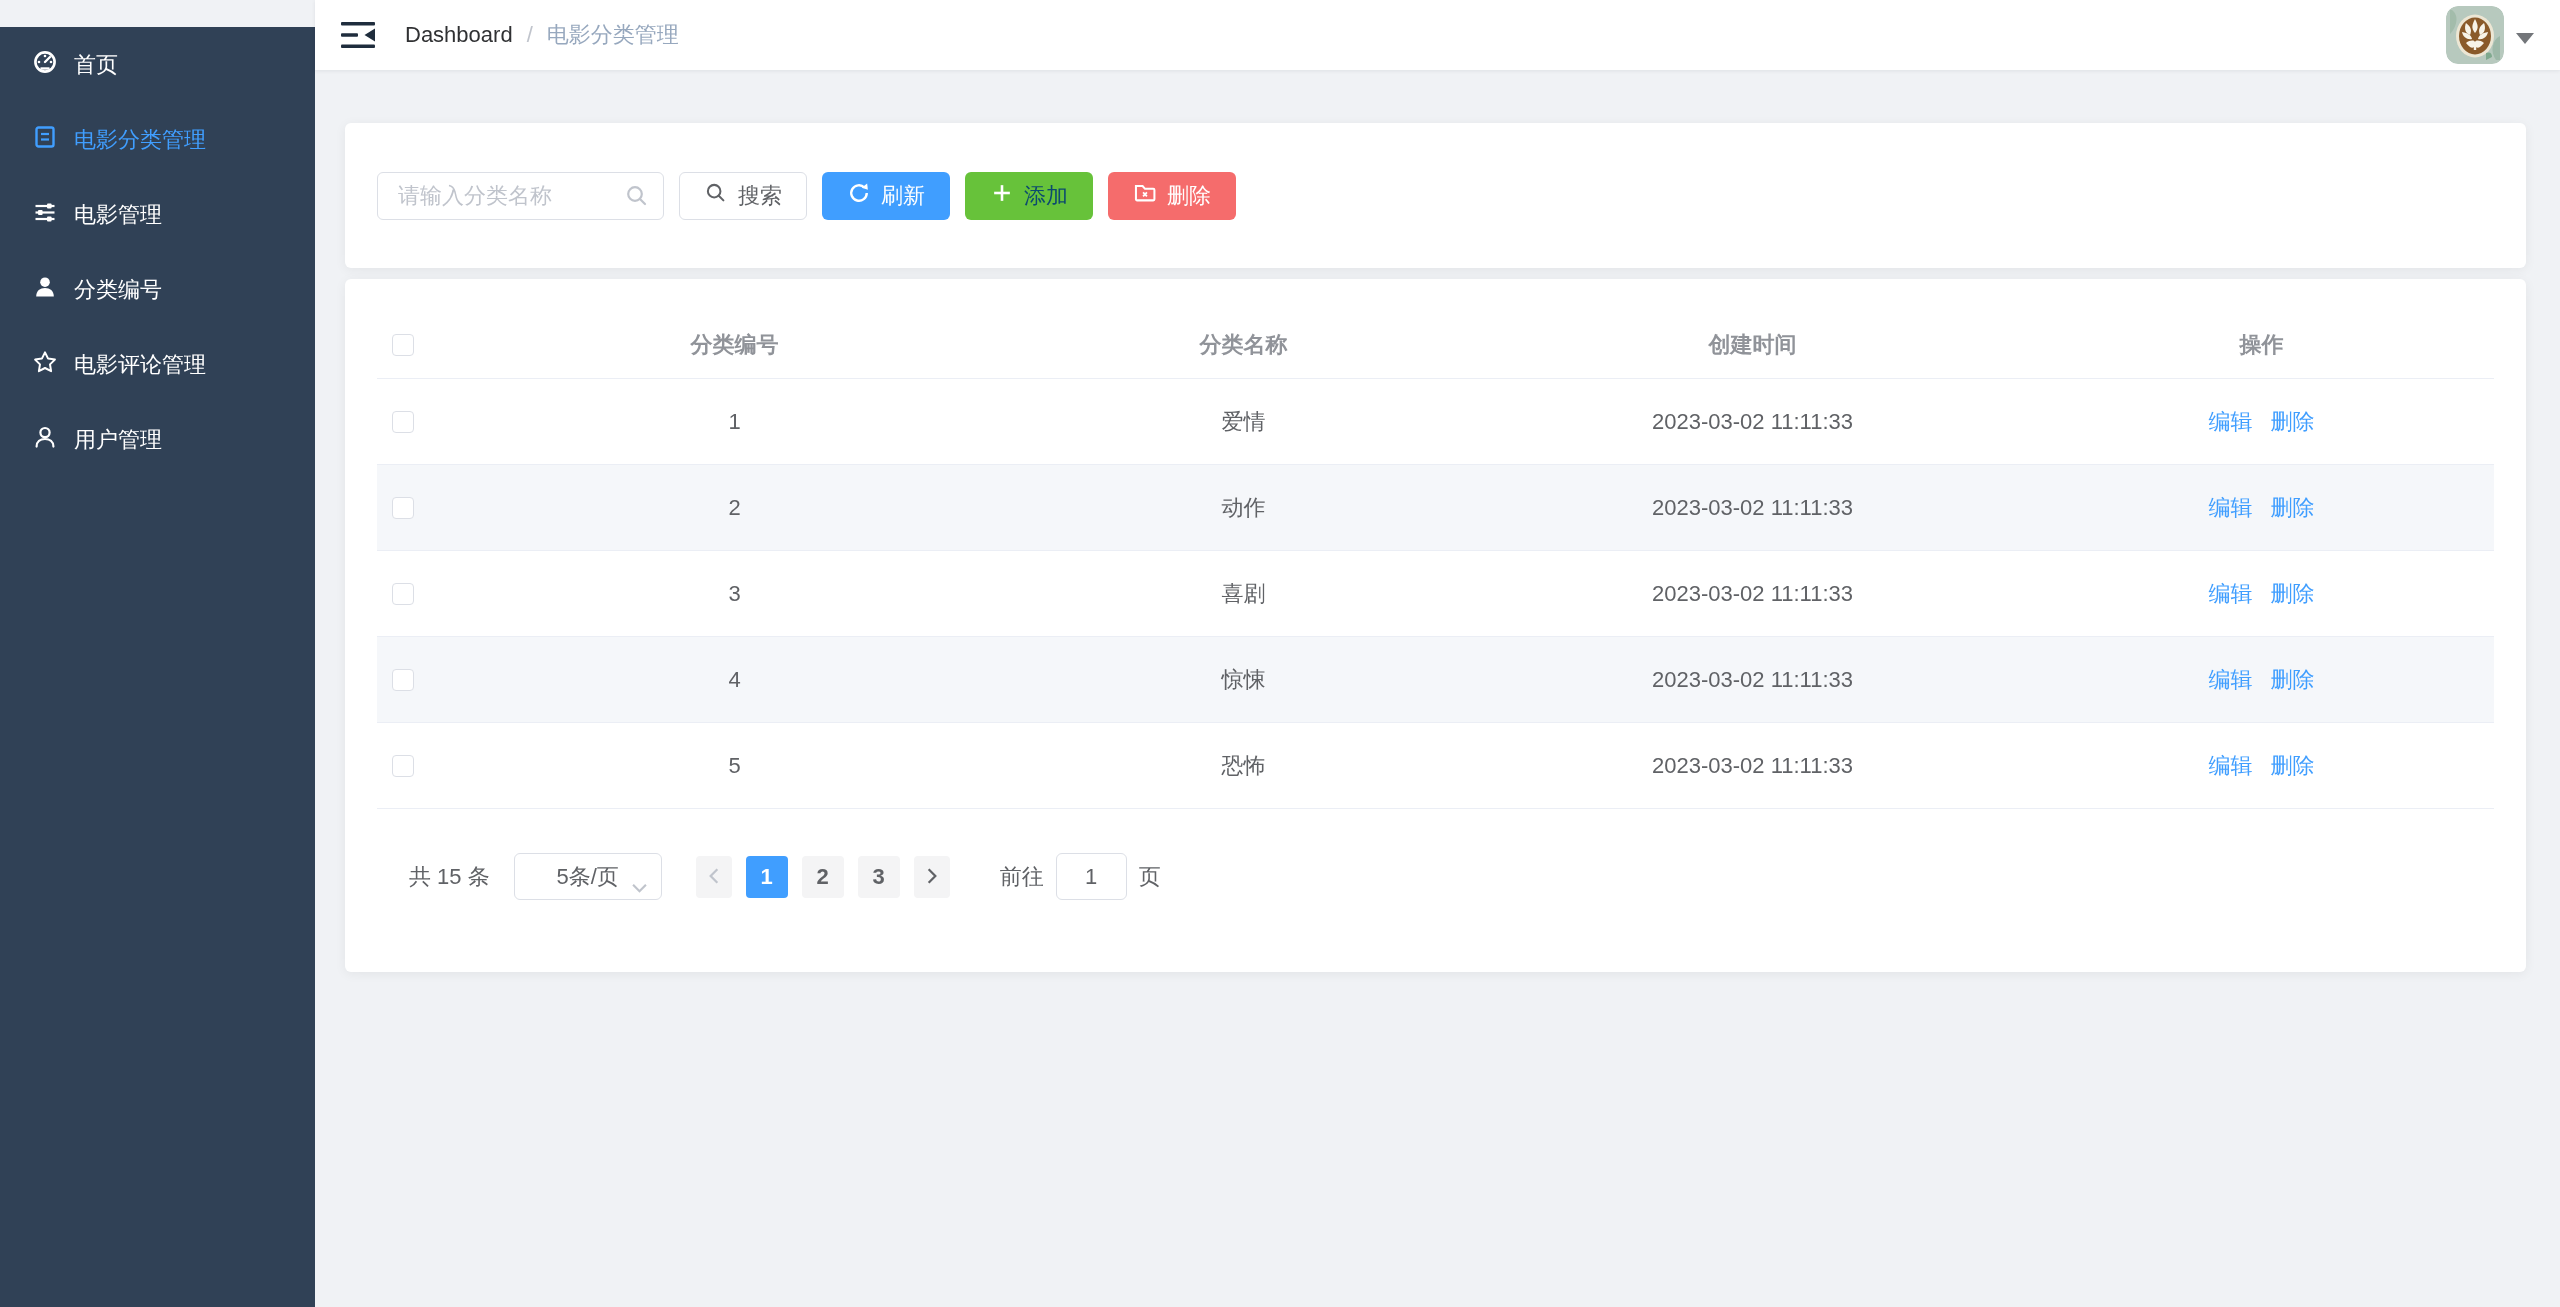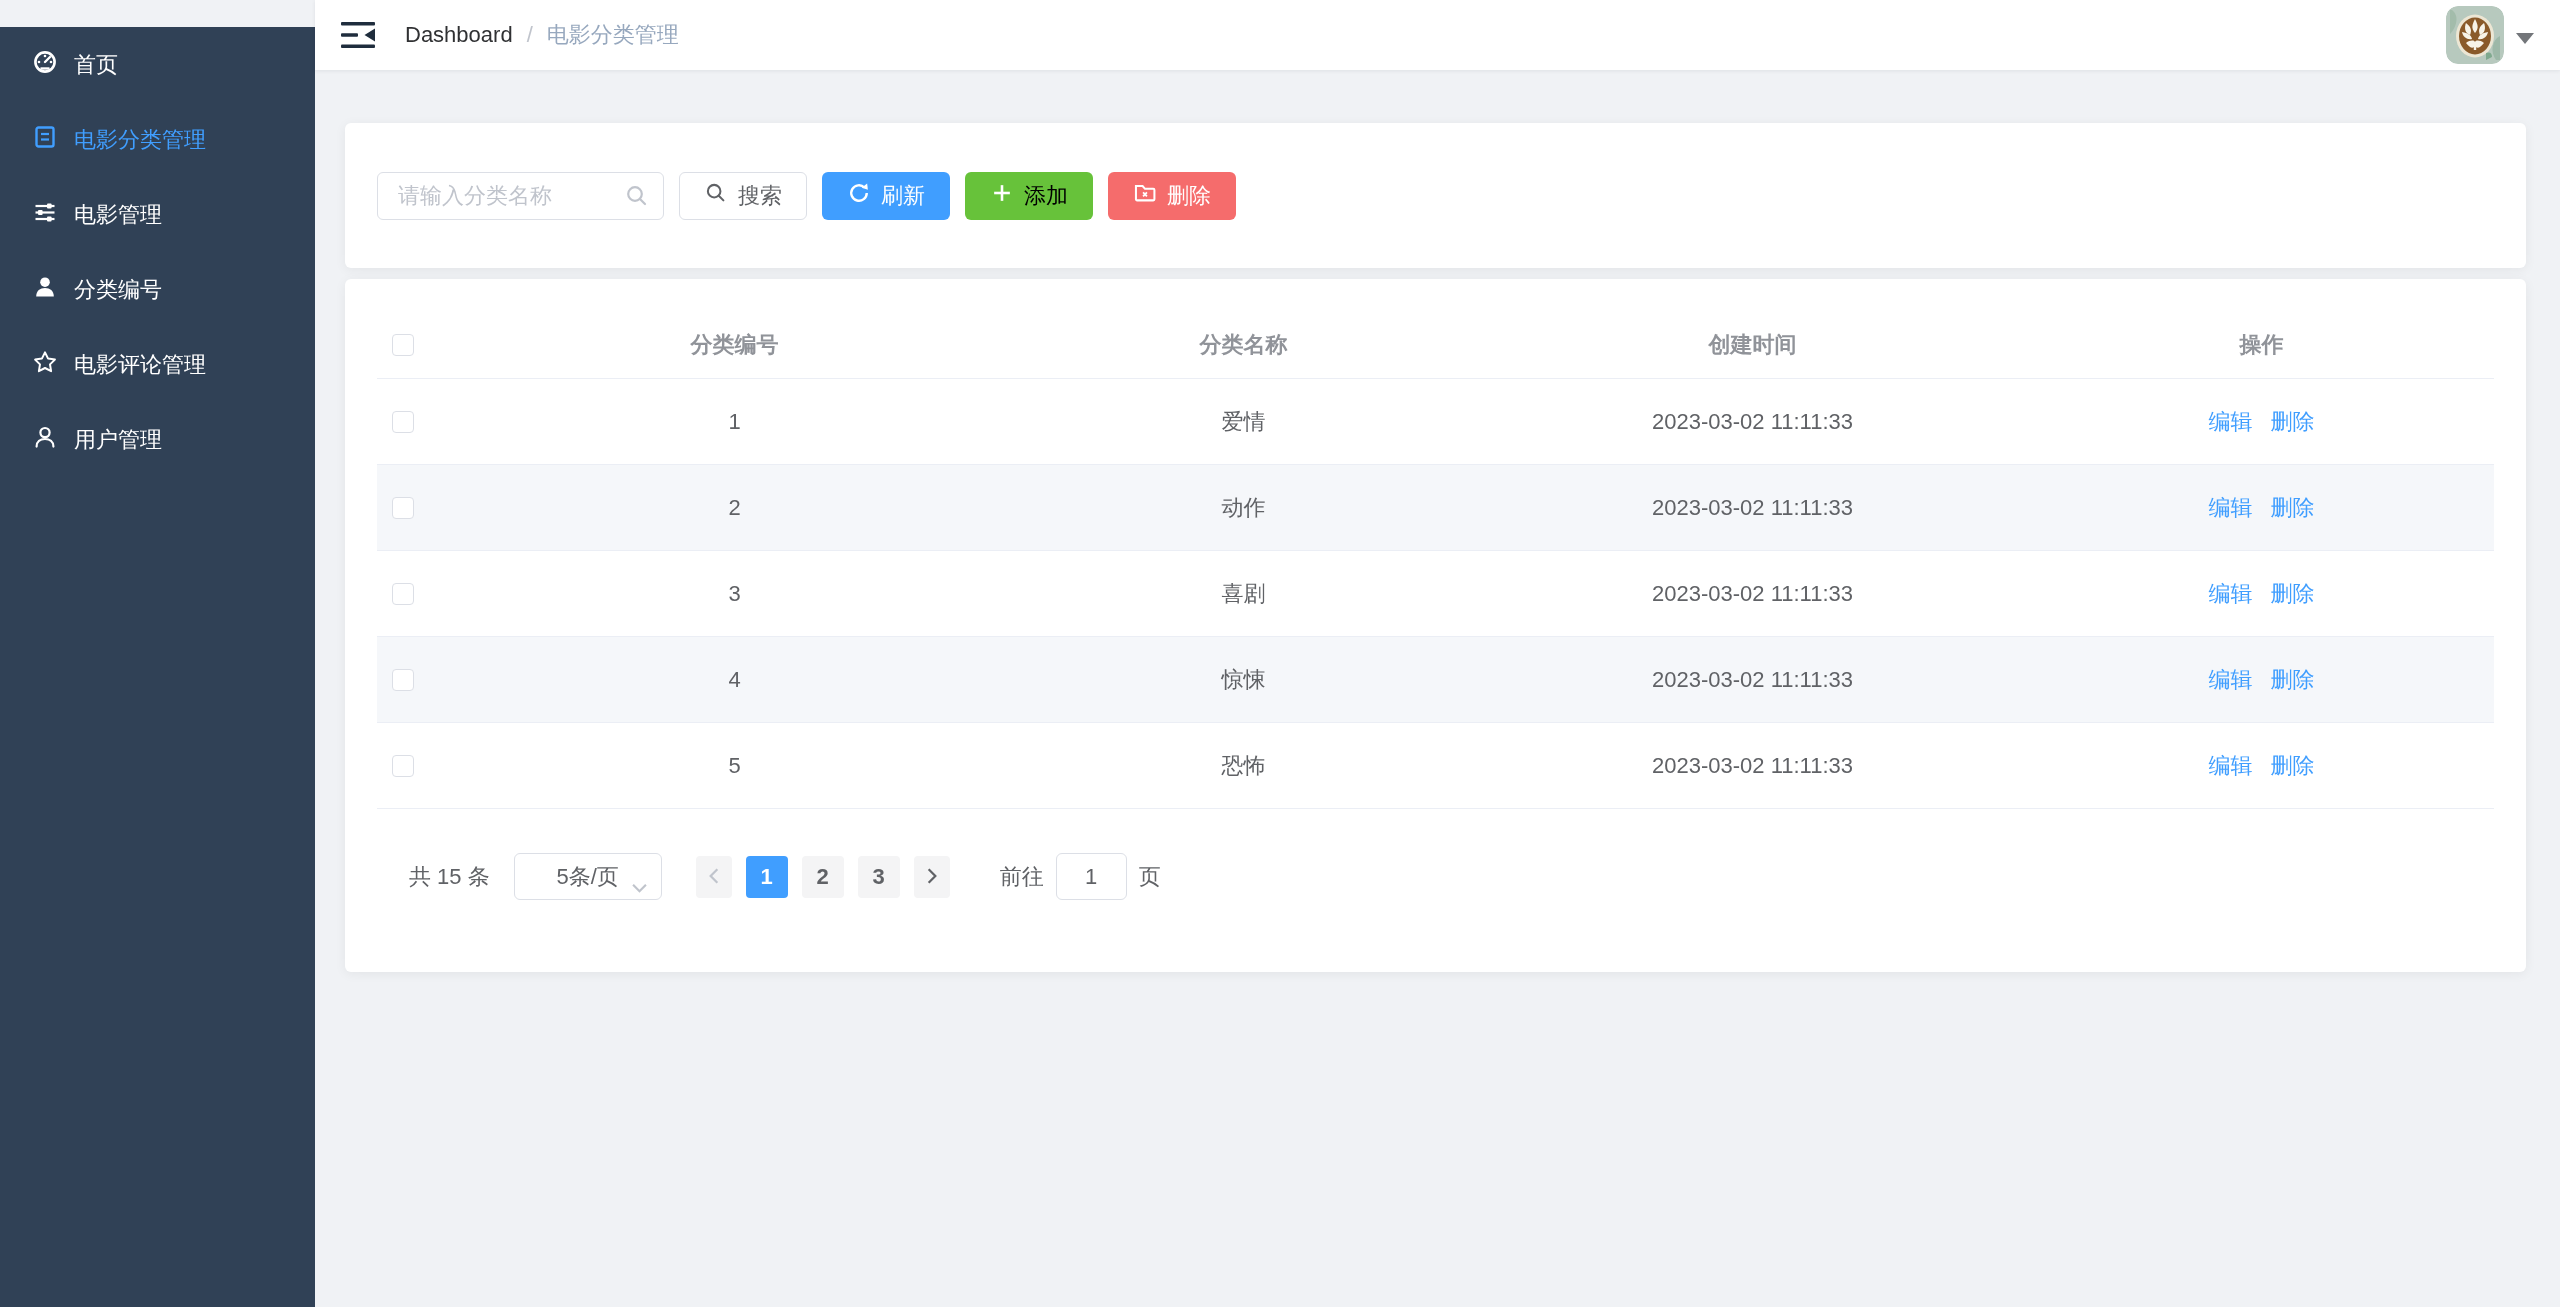--- a/index.html
+++ b/index.html
@@ -58,21 +58,21 @@
   }
   .search-box input::placeholder { color:#c0c4cc; }
   .search-box .suffix-icon { position:absolute; right:14px; top:11px; }
   .btn {
     height:48px; border-radius:6px; border:1px solid transparent;
     display:inline-flex; align-items:center; justify-content:center; gap:10px;
     font-size:22px; padding:12px 24px; cursor:pointer; font-family:inherit;
   }
   .btn-plain { background:#ffffff; border-color:#dcdfe6; color:#606266; }
   .btn-primary { background:#409eff; color:#ffffff; }
-  .btn-success { background:#67c23a; color:#000000; }
+  .btn-success { background:#67c23a; color:#0c4a6e; }
   .btn-danger  { background:#f56c6c; color:#ffffff; }
   
   .table-card { margin-top:11px; height:693px; padding:32px 32px 0 32px; }
   .thead, .trow { display:flex; align-items:center;gap:44px; }
   .thead { height:68px; border-bottom:1px solid #ebeef5; color:#909399; font-weight:bold; font-size:22px; }
   .trow  { height:86px; border-bottom:1px solid #ebeef5; font-size:22px; color:#606266; }
   .trow.striped { background:#f5f7fa; }
   .col-check { width:81px; padding-left:15px; display:flex; align-items:center; }
   .checkbox {
     width:22px; height:22px; border:1px solid #dcdfe6; border-radius:4px;

